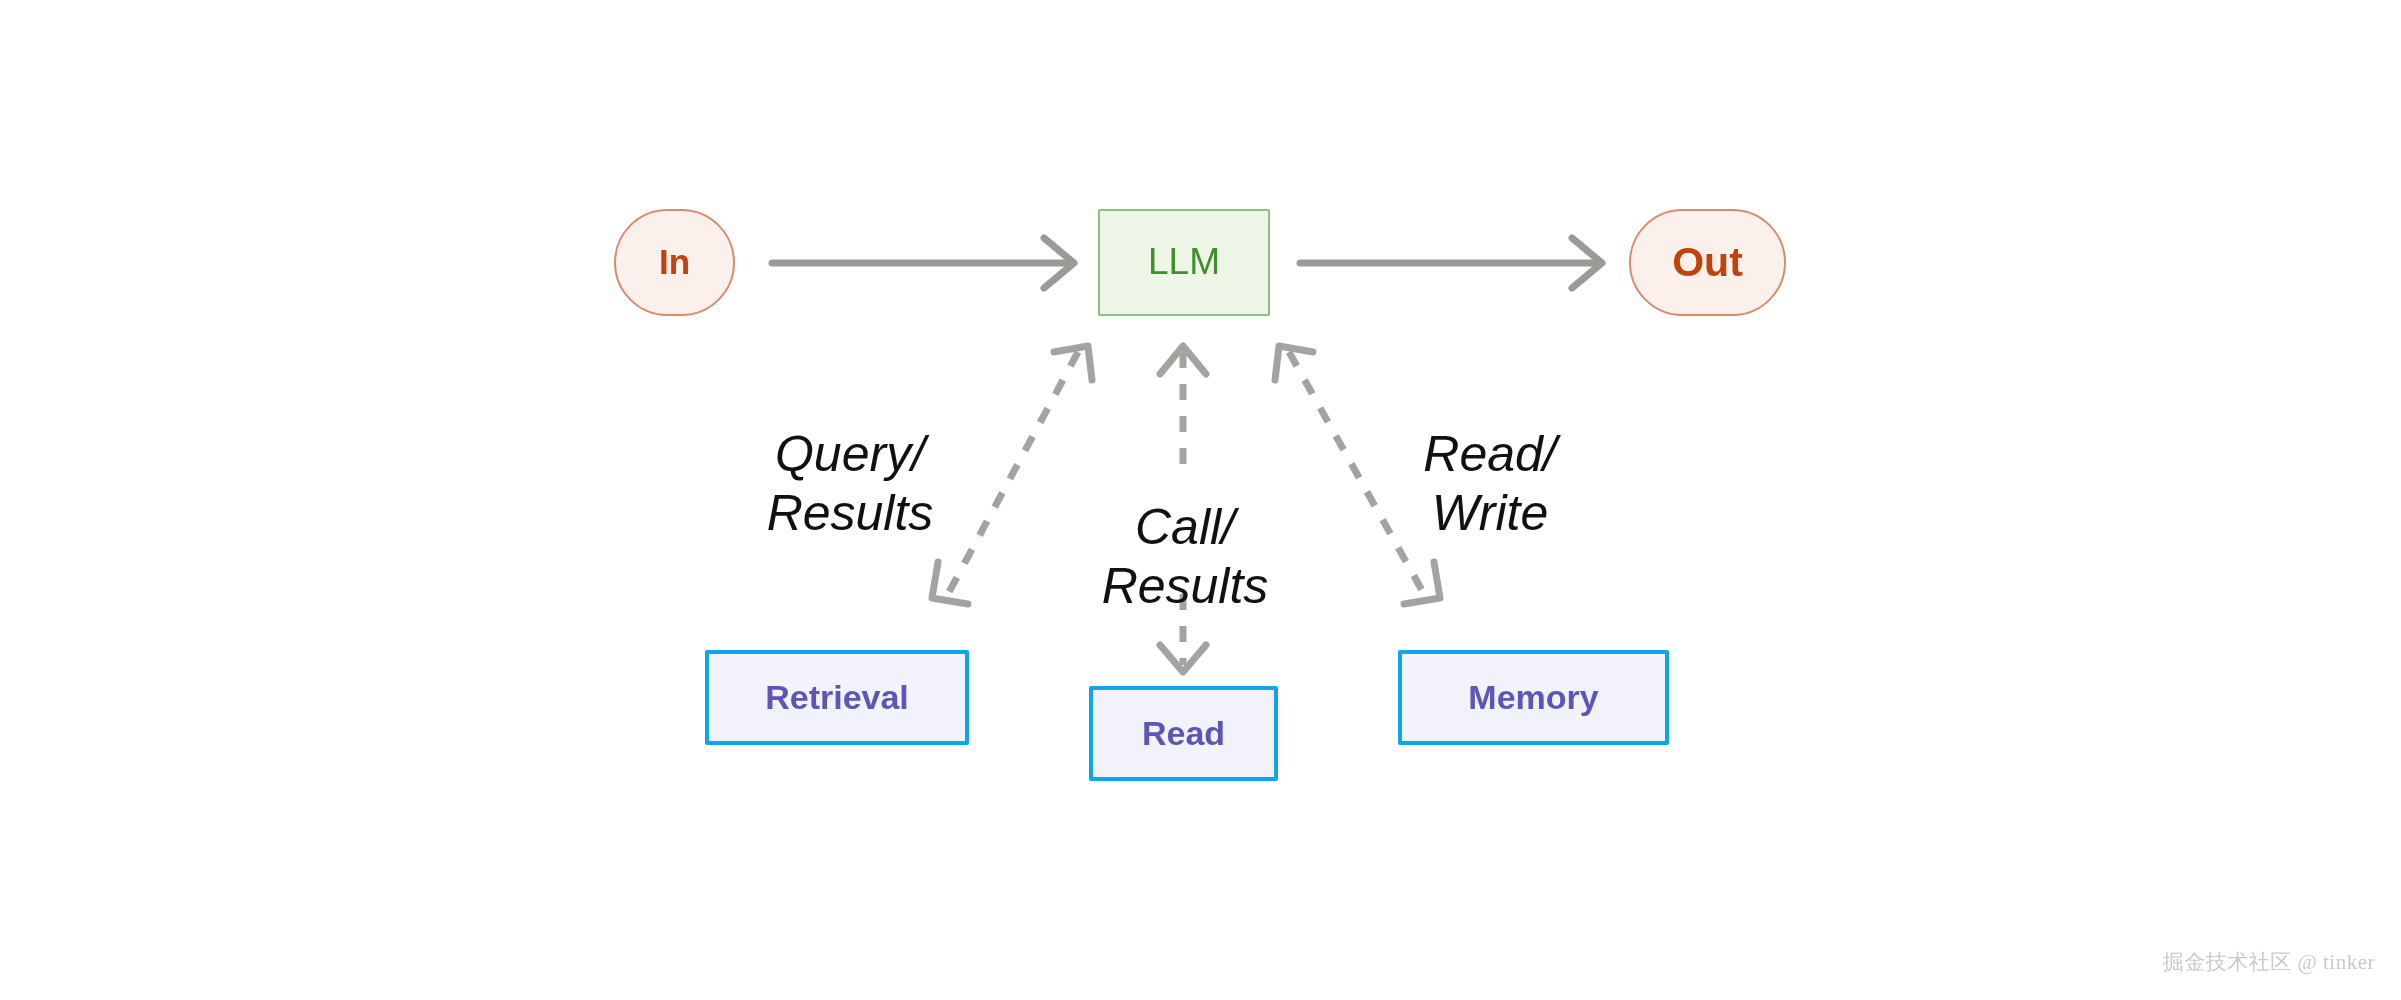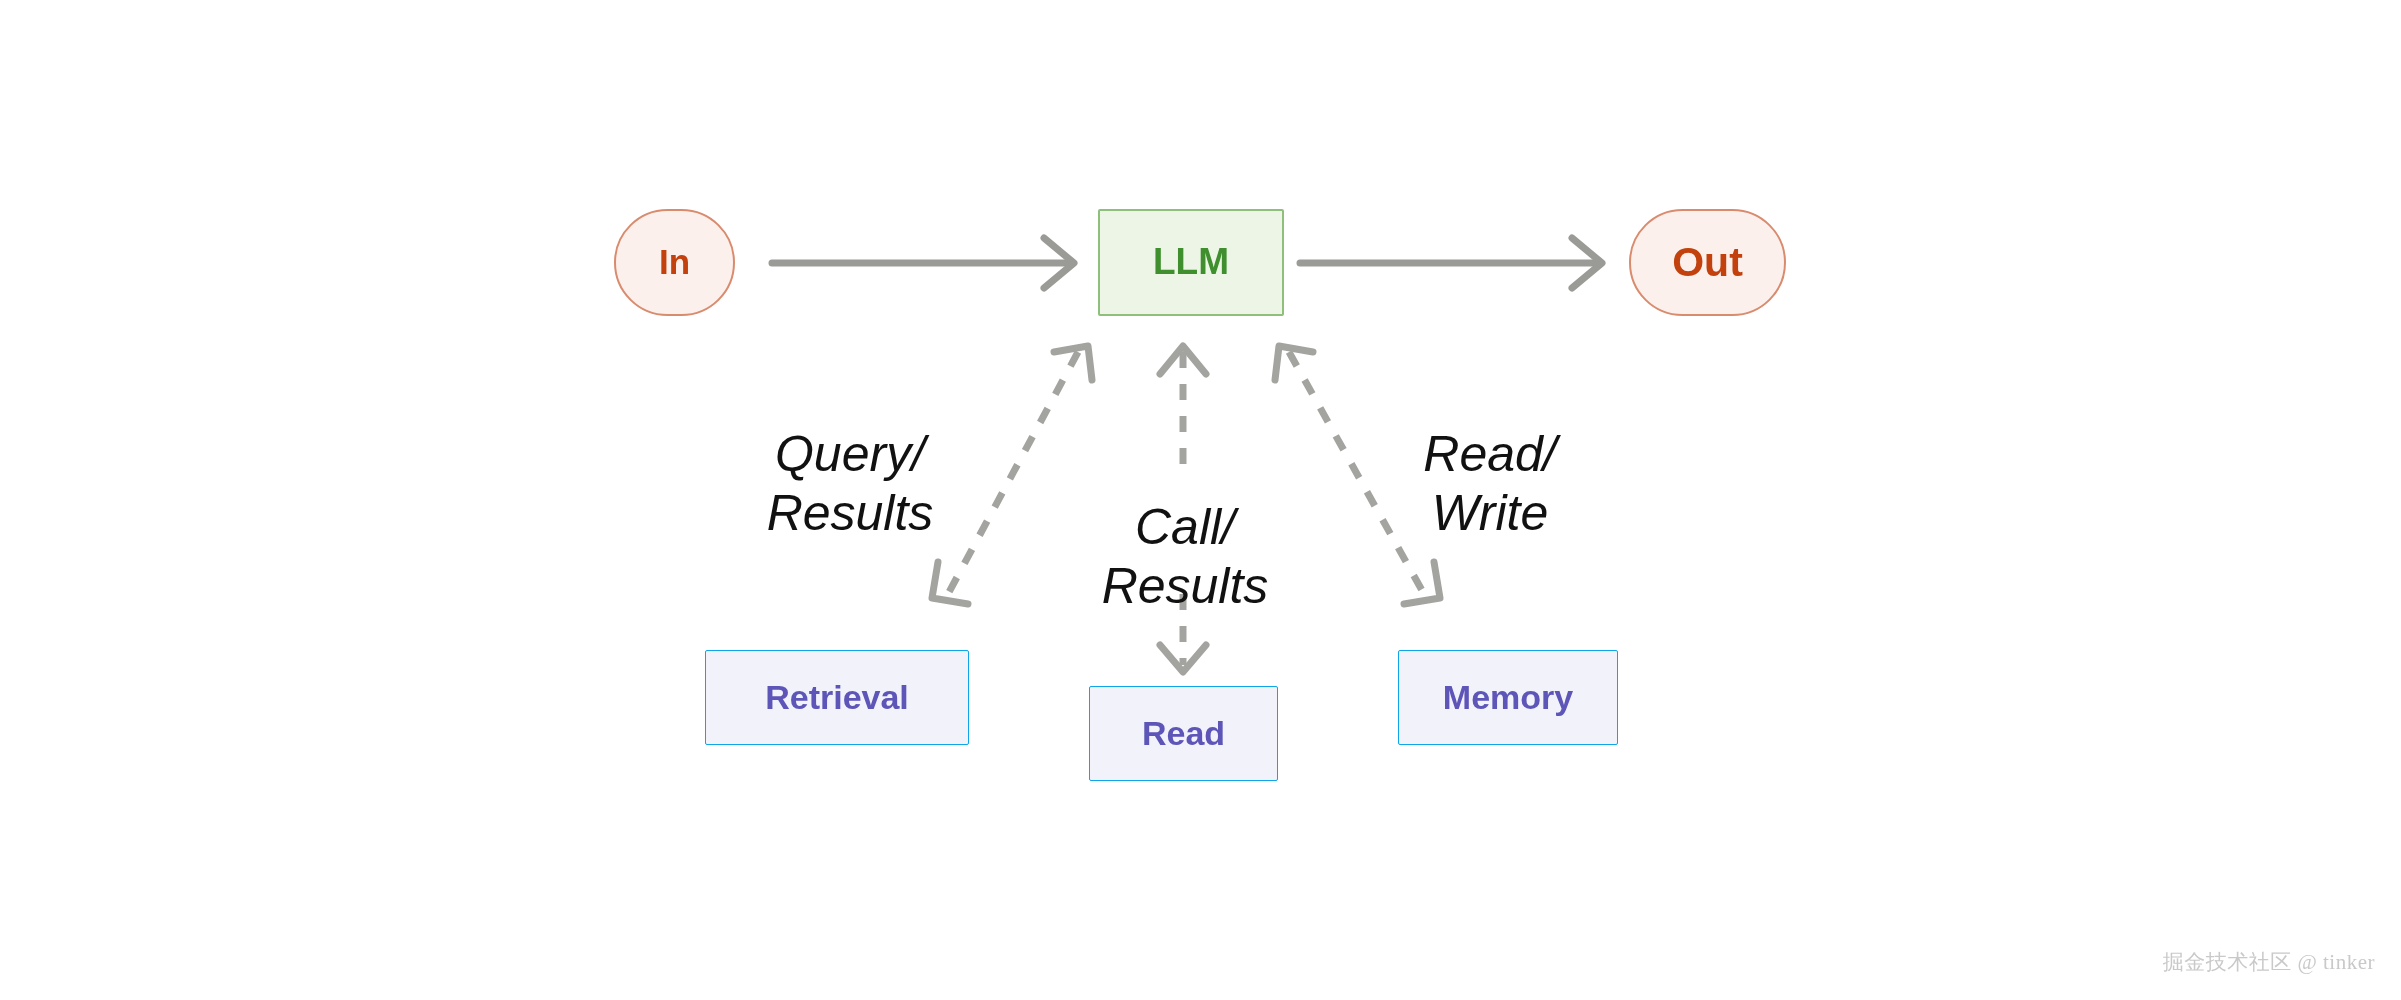--- a/index.html
+++ b/index.html
@@ -49,49 +49,49 @@
   #node-out {
     left: 1629px; top: 209px;
     width: 157px; height: 107px;
     border-radius: 54px / 54px;
     font-size: 41px;
   }
 
   
   #node-llm {
     left: 1098px; top: 209px;
-    width: 186px; height: 107px;
+    width: 172px; height: 107px;
     background: #edf6e6;
     border: 2px solid #8ec07c;
     color: #3f8f2e;
-    font-weight: 700;
+    font-weight: 400;
     font-size: 37px;
     border-radius: 2px;
   }
 
   
   .node-resource {
     background: #f2f2fb;
-    border: 1px solid #0ea5e9;
+    border: 4px solid #0ea5e9;
     color: #5d55b8;
     font-weight: 700;
     font-size: 34px;
     border-radius: 2px;
   }
   #node-retrieval {
     left: 705px; top: 650px;
     width: 264px; height: 95px;
   }
   #node-tools {
     left: 1089px; top: 686px;
     width: 189px; height: 95px;
   }
   #node-memory {
     left: 1398px; top: 650px;
-    width: 220px; height: 95px;
+    width: 271px; height: 95px;
   }
 
   
   .edge-label {
     position: absolute;
     color: #111111;
     font-size: 50px;
     line-height: 1.18;
     text-align: center;
     white-space: pre-line;

